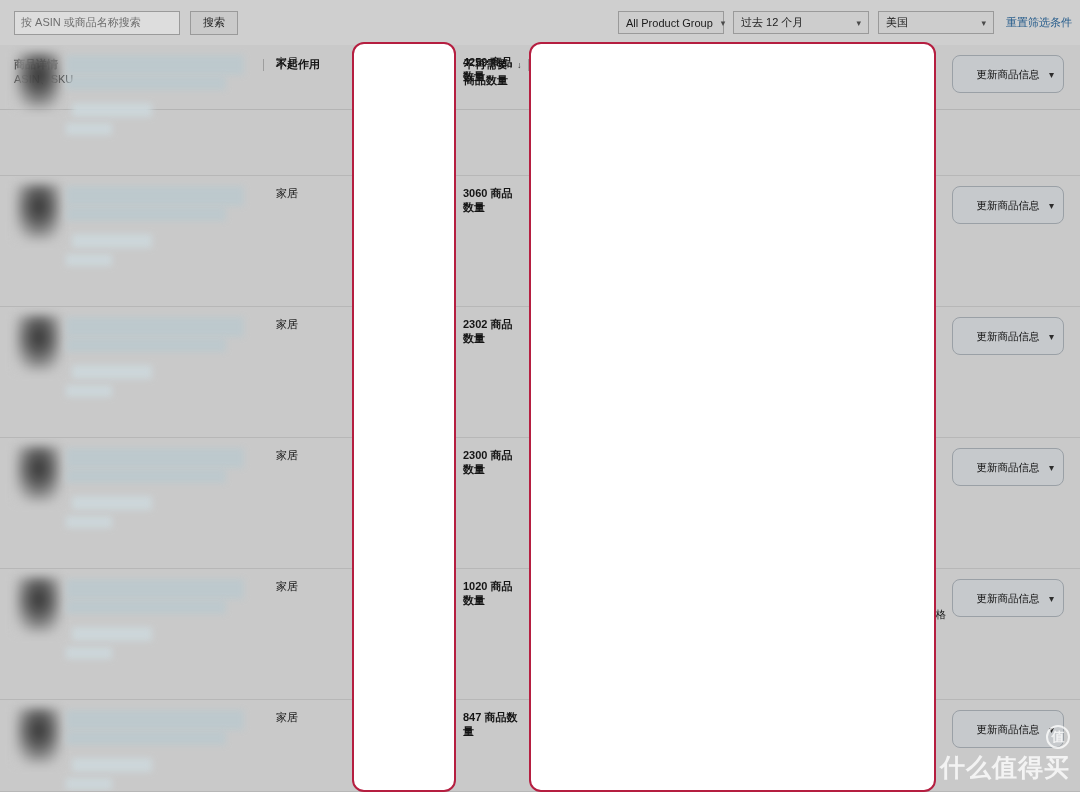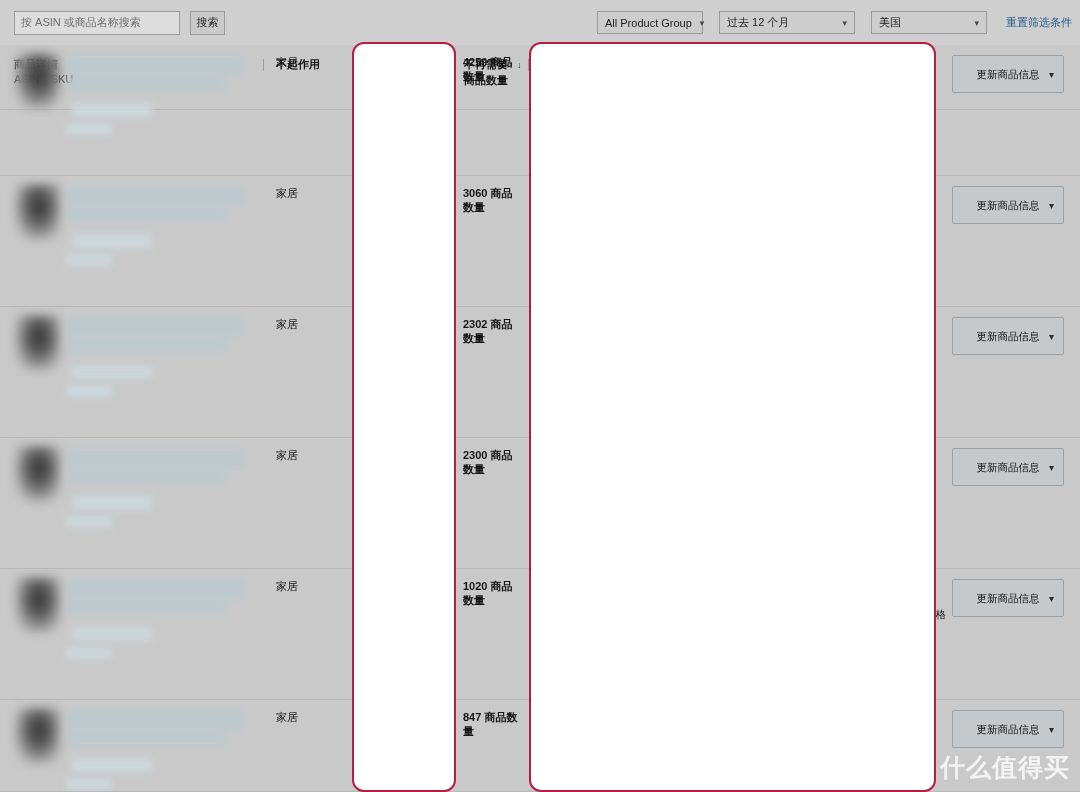--- a/index.html
+++ b/index.html
@@ -26,28 +26,28 @@
     margin-left: 14px;
     width: 166px; height: 24px;
     background: #ddd; border: 1px solid #9a9a9a;
     font-size: 11px; color: #6d6d6d;
     padding: 0 6px;
     display: flex; align-items: center;
     font-family: "Liberation Sans", sans-serif;
   }
   .search-btn {
     margin-left: 10px;
-    width: 35px; height: 24px;
+    width: 48px; height: 24px;
     background: #cacaca; border: 1px solid #9a9a9a;
     font-size: 11px; color: #1c1c1c;
     display: flex; align-items: center; justify-content: center;
   }
   .filters {
     position: absolute; right: 8px; top: 11px;
-    display: flex; align-items: center; gap: 16px;
+    display: flex; align-items: center; gap: 9px;
   }
   .select {
     height: 23px; background: #cdcdcd; border: 1px solid #9a9a9a;
     font-size: 11px; color: #1b1b1b;
     display: flex; align-items: center; justify-content: space-between;
     padding: 0 7px;
   }
   .select .sv { white-space: nowrap; }
   .sel-a { width: 106px; }
   .sel-b { width: 136px; }
@@ -115,42 +115,43 @@
   
   .reasons { left: 790px; top: 10px; width: 150px; }
   .reasons ul { list-style: none; }
   .reasons li { position: relative; padding-left: 9px; font-size: 10.5px; line-height: 14px; color: #141414; white-space: nowrap; }
   .reasons li:before { content: "•"; position: absolute; left: 0; top: -1px; font-size: 11px; }
 
   
   .act { left: 952px; top: 10px; }
   .act-btn {
     width: 112px; height: 38px; background: #c6c9cc; border: 1px solid #9aa0a6;
-    border-radius: 2px; position: relative;
+    border-radius: 8px; position: relative;
     display: flex; align-items: center; justify-content: center;
   }
   .act-btn .lbl { font-size: 10.5px; color: #101010; text-align: center; line-height: 13px; width: 78px; }
   .act-btn .cv { position: absolute; right: 9px; top: 13px; font-size: 10px; color: #2d2d2d; }
 
   
   .hl {
     position: absolute;
     background: #ffffff;
     border: 2px solid #b51e40;
     border-radius: 12px;
     pointer-events: none;
   }
   .hl-rate { left: 352px; top: 42px; width: 104px; height: 750px; }
   .hl-chart { left: 529px; top: 42px; width: 407px; height: 750px; }
 
   
   .wm {
     position: absolute; right: 10px; bottom: 8px;
-    display: flex; align-items: flex-start; gap: 23px;
+    display: flex; align-items: flex-end; gap: 2px;
     opacity: .78;
+    flex-direction: column;
   }
   .wm-badge {
     width: 24px; height: 24px; border-radius: 50%;
     border: 2px solid #ffffff; color: #ffffff;
     font-size: 13px; font-weight: bold;
     display: flex; align-items: center; justify-content: center;
   }
   .wm-text { font-size: 25px; font-weight: bold; color: #ffffff; letter-spacing: 1px; }
 </style>
 </head>

